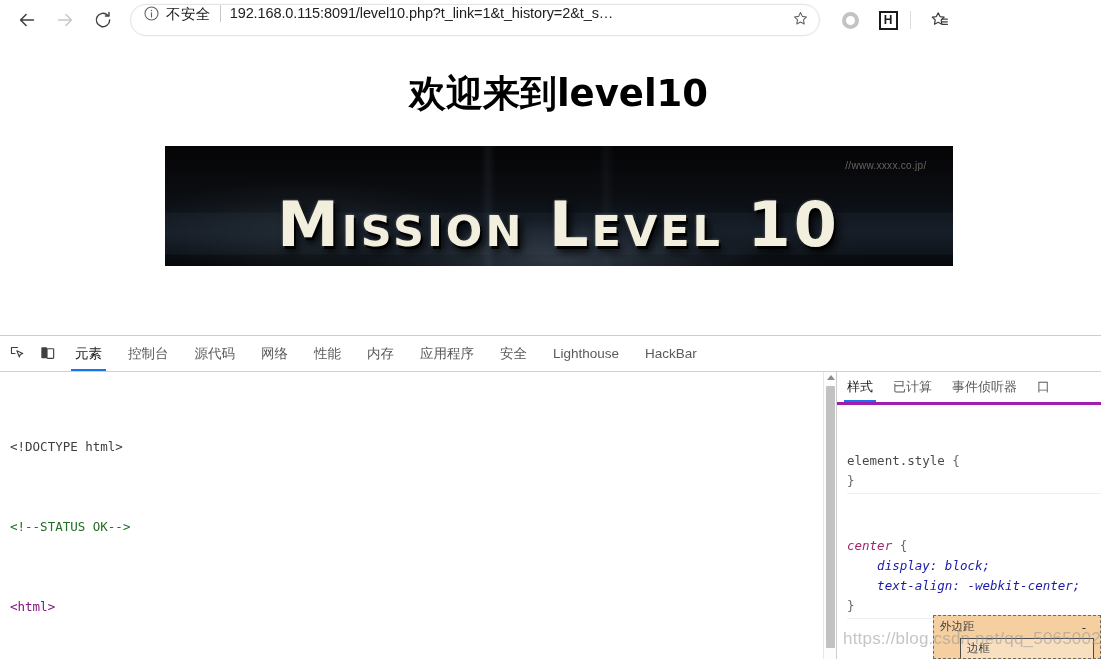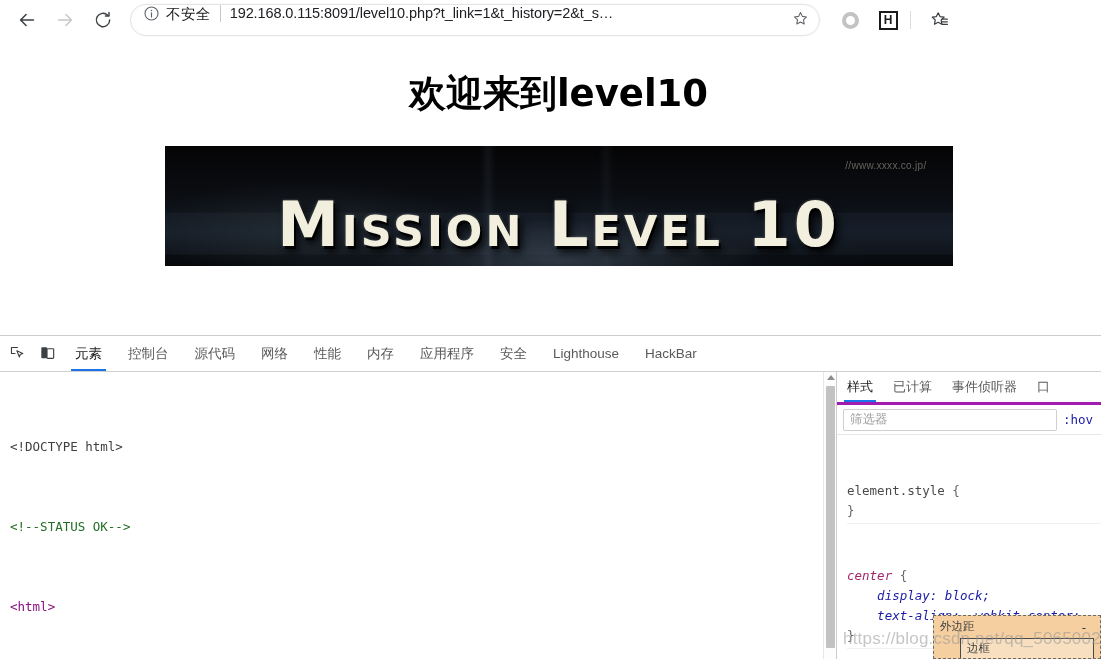--- a/index.html
+++ b/index.html
@@ -446,26 +446,20 @@
             <span>已计算</span>
           </div>
           <div class="st-tab">
             <span>事件侦听器</span>
           </div>
           <div class="st-tab">
             <span>口</span>
           </div>
         </div>
 
-        <div class="st-filterbar">
-          <div class="st-filter">
-            <span>筛选器</span>
-          </div>
-          <span class="st-hov">:hov</span>
-        </div>
 
         <div class="st-rules">
           <div class="rule-block"><span class="sel-el">element.style</span><span class="brace"> {</span>
 <span class="brace">}</span></div>
           <div class="rule-block"><span class="sel-ua">center</span><span class="brace"> {</span>
     <span class="prop">display</span><span class="prop">: </span><span class="pval">block</span><span class="prop">;</span>
     <span class="prop">text-align</span><span class="prop">: </span><span class="pval">-webkit-center</span><span class="prop">;</span>
 <span class="brace">}</span></div>
         </div>
 

